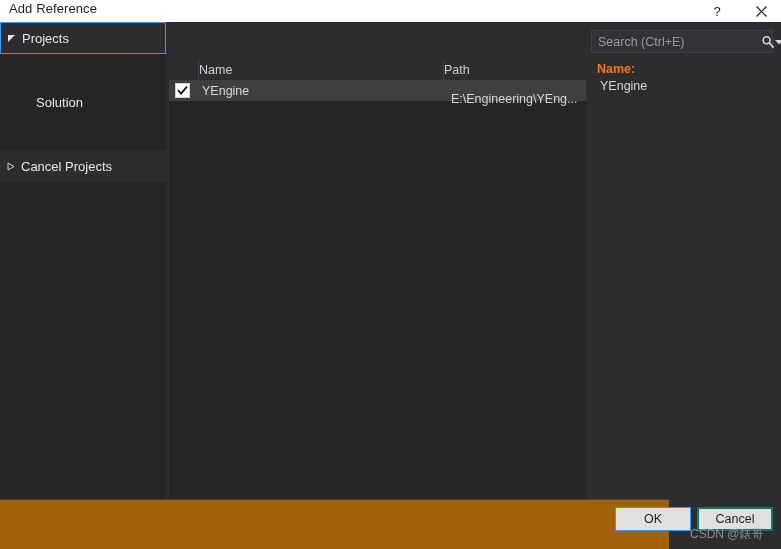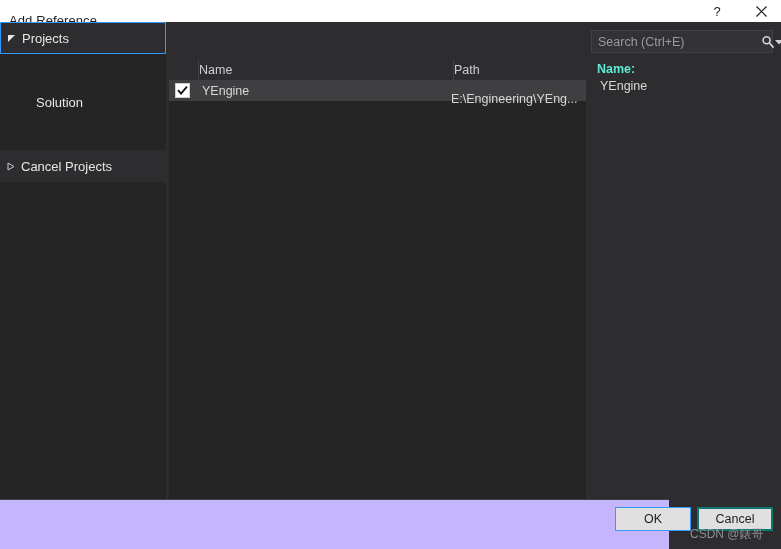--- a/index.html
+++ b/index.html
@@ -26,21 +26,21 @@
     left: 0; top: 0;
     width: 781px;
     height: 22px;
     background: #ffffff;
     display: flex;
     align-items: center;
   }
   .titlebar-text {
     position: absolute;
     left: 9px;
-    top: 13px;
+    top: 1px;
     font-size: 13px;
     color: #1e1e1e;
     letter-spacing: 0.1px;
     white-space: nowrap;
   }
   .title-btn {
     position: absolute;
     top: 0;
     width: 34px;
     height: 22px;
@@ -129,21 +129,21 @@
     display: flex;
     align-items: center;
     font-size: 12.5px;
     color: #cfcfd2;
     border-left: 1px solid #3f3f46;
     box-sizing: border-box;
     white-space: nowrap;
   }
   .hdr-cell.check { left: 0; width: 29px; padding-left: 0; border-left: none; }
   .hdr-cell.name  { left: 29px; width: 249px; }
-  .hdr-cell.path  { left: 284px; width: 139px; }
+  .hdr-cell.path  { left: 274px; width: 139px; }
 
   .list-row {
     position: absolute;
     left: 0;
     top: 22px;
     width: 417px;
     height: 20px;
     background: #3f3f41;
   }
   .row-check {
@@ -235,40 +235,40 @@
     justify-content: center;
     color: #d5d5d8;
     font-size: 8px;
   }
   .detail-name-label {
     position: absolute;
     left: 11px;
     top: 40px;
     font-size: 12.5px;
     font-weight: bold;
-    color: #5eead4;
+    color: #f97316;
     white-space: nowrap;
   }
   .detail-name-value {
     position: absolute;
     left: 14px;
     top: 57px;
     font-size: 12.5px;
     color: #d8d8d8;
     white-space: nowrap;
   }
 
   
   .footer {
     position: absolute;
     left: 0;
     top: 499px;
     width: 669px;
     height: 50px;
-    background: #c4b5fd;
+    background: #a16207;
     border-top: 1px solid #3f3f46;
     box-sizing: border-box;
   }
   .dlg-btn {
     position: absolute;
     top: 7px;
     width: 76px;
     height: 24px;
     background: #e0e0e0;
     color: #1e1e1e;

